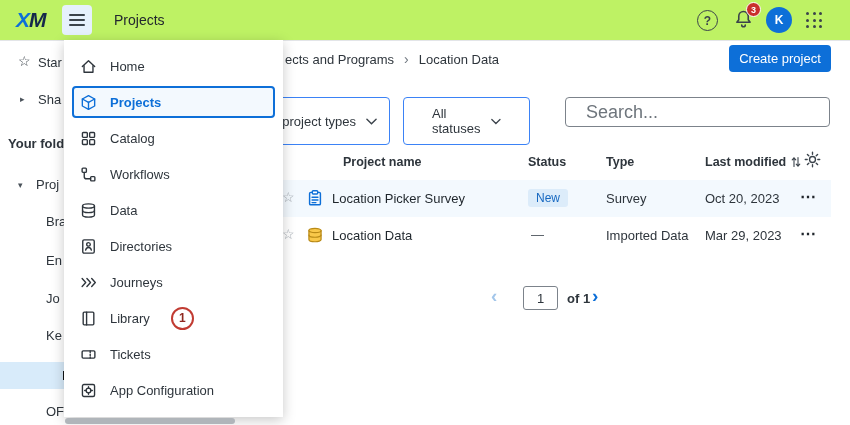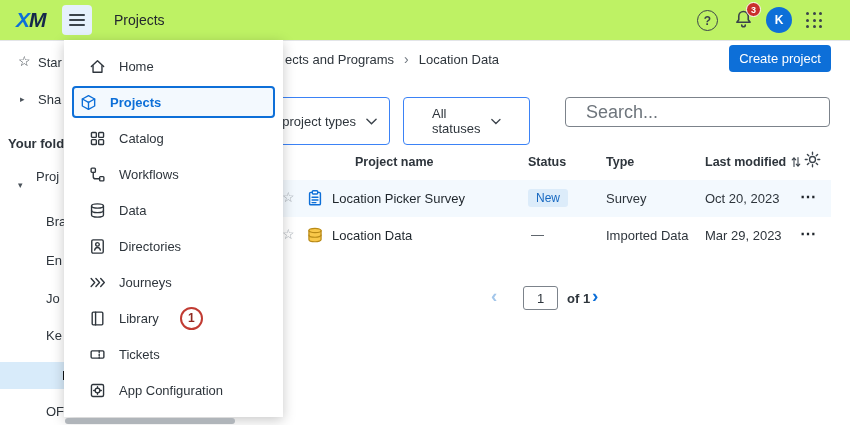--- a/index.html
+++ b/index.html
@@ -22,21 +22,21 @@
           color:#fff;font-size:9px;font-weight:700;display:flex;align-items:center;justify-content:center;
           border:1.5px solid #fff;padding:0 2px;box-sizing:border-box;}
   .avatar{position:absolute;left:766px;top:7px;width:26px;height:26px;border-radius:50%;background:#0d6fd8;
           color:#fff;font-size:12px;font-weight:700;display:flex;align-items:center;justify-content:center;cursor:pointer;}
   .waffle{position:absolute;left:806px;top:12px;display:grid;grid-template-columns:repeat(3,3px);gap:3.5px;cursor:pointer;}
   .waffle i{width:3px;height:3px;border-radius:50%;background:#3b434b;}
 
   
   .menu{position:absolute;left:64px;top:40px;width:219px;height:377px;background:#fff;z-index:20;
         box-shadow:0 3px 12px rgba(0,0,0,.22);padding-top:8px;box-sizing:border-box;}
-  .mi{height:36px;display:flex;align-items:center;gap:13px;padding:0 25px;font-size:13px;color:#2e353c;cursor:pointer;}
+  .mi{height:36px;display:flex;align-items:center;gap:13px;padding:0 16px;font-size:13px;color:#2e353c;cursor:pointer;}
   .mi svg{flex:0 0 auto;}
   .mi.sel{margin:2px 8px;height:32px;padding:0 6px;border:2px solid #0d6fd8;border-radius:4px;background:#f3f9fe;
           color:#0d6fd8;font-weight:700;box-sizing:border-box;}
   .annot{width:23px;height:23px;border:2.5px solid #c13b32;border-radius:50%;margin-left:8px;
          display:flex;align-items:center;justify-content:center;color:#8f2921;font-weight:700;font-size:12px;box-sizing:border-box;}
 
   
   .sidebar{position:absolute;left:0;top:40px;width:235px;height:385px;z-index:1;}
   .sb{position:absolute;font-size:13px;color:#2e353c;white-space:nowrap;cursor:pointer;}
   .sb-caret{color:#4a525a;font-size:9px;cursor:pointer;position:absolute;}
@@ -89,21 +89,21 @@
   <div class="sidebar">
     <span class="sb" style="left:18px;top:13px;font-size:14px;color:#3b434b;">☆</span>
     <span class="sb" style="left:38px;top:15px;">Star</span>
 
     <span class="sb-caret" style="left:20px;top:54px;">▸</span>
     <span class="sb" style="left:38px;top:52px;">Sha</span>
 
     <span class="sb-head" style="left:8px;top:96px;">Your fold</span>
 
     <span class="sb-caret" style="left:18px;top:140px;">▾</span>
-    <span class="sb" style="left:36px;top:129px;">Proj</span>
+    <span class="sb" style="left:36px;top:137px;">Proj</span>
 
     <span class="sb" style="left:46px;top:174px;">Bra</span>
     <span class="sb" style="left:46px;top:213px;">En</span>
     <span class="sb" style="left:46px;top:251px;">Jo</span>
     <span class="sb" style="left:46px;top:288px;">Ke</span>
 
     <div class="sb-active">
       <span class="sb" style="left:62px;top:6px;color:#000000;">Lo</span>
     </div>
 
@@ -134,21 +134,21 @@
   </div>
 
   <div class="search">
     <svg width="14" height="14" viewBox="0 0 16 16" fill="none" stroke="#444b52" stroke-width="1.5" stroke-linecap="round">
         <circle cx="6.8" cy="6.8" r="4.2"></circle>
         <path d="M10.2 10.2 14 14"></path>
       </svg>
     <input type="text" placeholder="Search..." style="">
   </div>
 
-  <span class="th" style="left:319px;padding-left:36px;">Project name</span>
+  <span class="th" style="left:307px;padding-left:36px;">Project name</span>
   <span class="th" style="left:528px;">Status</span>
   <span class="th" style="left:606px;">Type</span>
   <span class="th th-mod" style="left:705px;">
     <span>Last modified</span>
     <svg width="10" height="12" viewBox="0 0 10 12" fill="none" stroke="#3b434b" stroke-width="1.1" stroke-linecap="round" stroke-linejoin="round">
         <path d="M3 10.5 V1.8 M3 1.8 1.2 3.8 M3 1.8 4.8 3.8"></path>
         <path d="M7 1.5 V10.2 M7 10.2 5.2 8.2 M7 10.2 8.8 8.2"></path>
       </svg>
   </span>
   <span class="gear">

